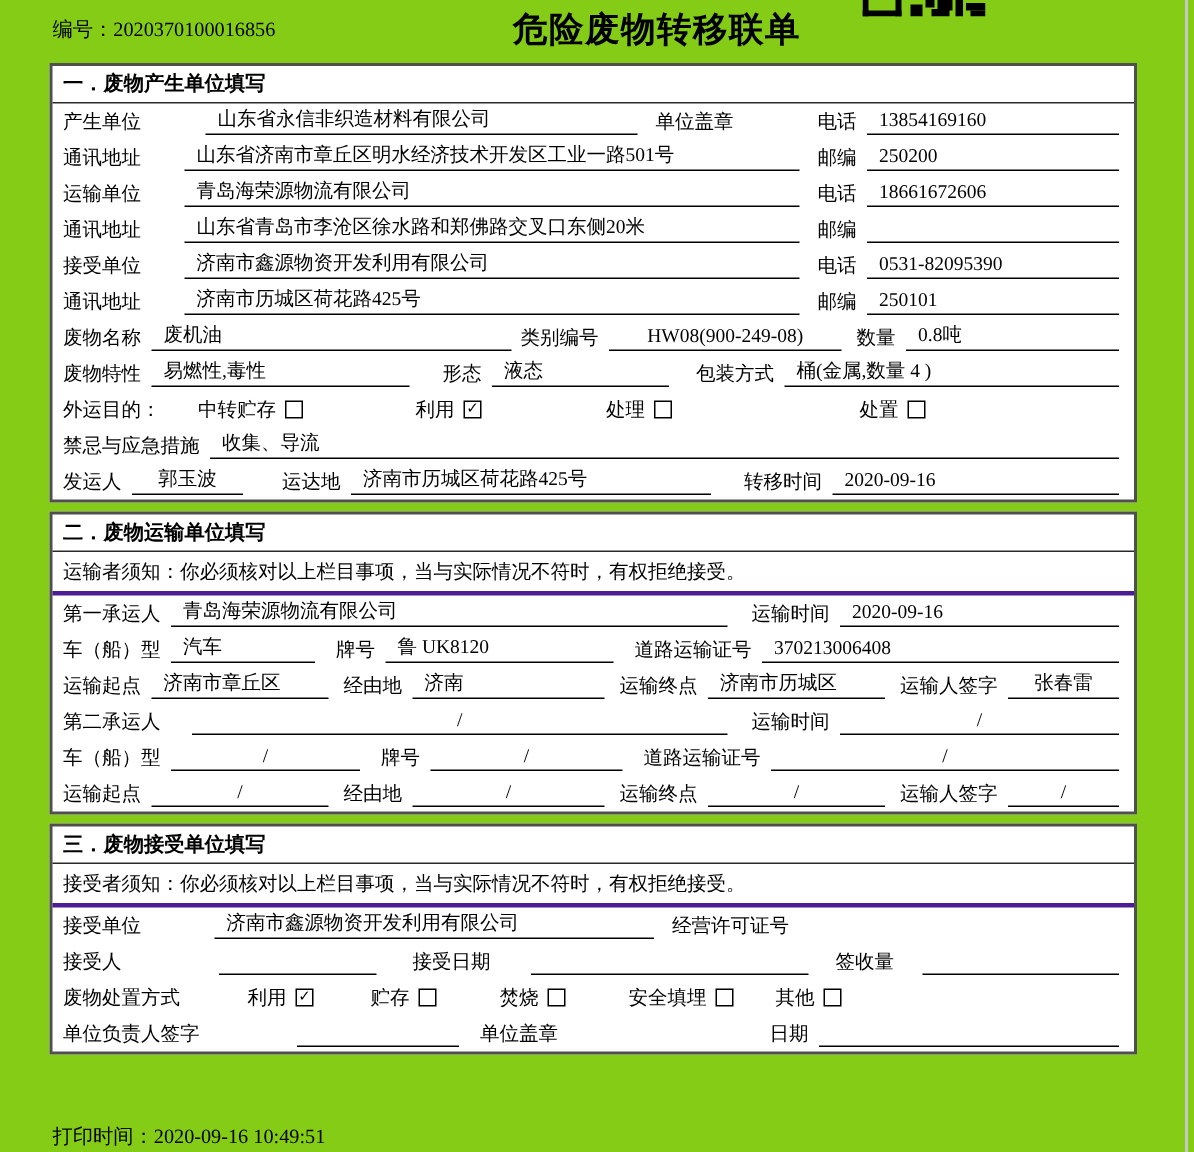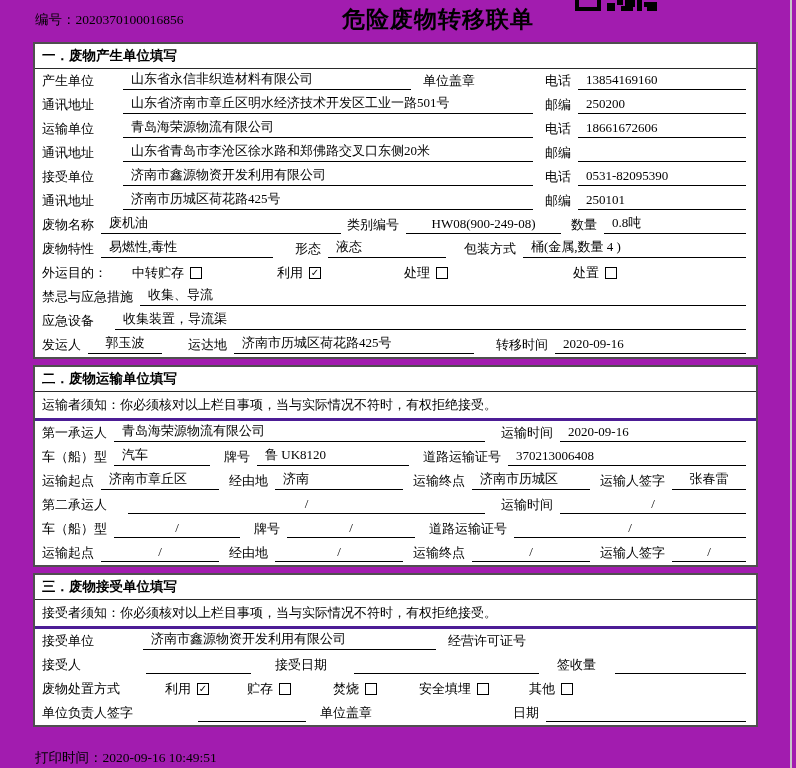--- a/index.html
+++ b/index.html
@@ -1,16 +1,16 @@
 <!DOCTYPE html>
 <html><head>
 <meta charset="utf-8">
 <style>
   html,body{margin:0;padding:0;background:#fff;}
-  .page{position:relative;width:796px;height:768px;background:#a21caf;overflow:hidden;
+  .page{position:relative;width:796px;height:768px;background:#84cc16;overflow:hidden;
         font-family:"Liberation Serif","DejaVu Serif",serif;color:#000;font-size:13px;}
   .edge-line{position:absolute;right:4px;top:0;bottom:0;width:2px;background:#c6c6c6;}
   .serial{position:absolute;left:35px;top:11px;font-size:13.5px;white-space:nowrap;}
   .doc-title{position:absolute;left:342px;top:4px;font-size:23px;font-weight:bold;letter-spacing:1px;white-space:nowrap;}
   .qr{position:absolute;left:575px;top:0;}
   .form{position:absolute;left:33px;top:42px;width:725px;}
   .box{border:2px solid #4f4f4f;margin-bottom:6px;box-sizing:border-box;background:#fff;}
   .box-header{height:24px;line-height:23px;font-weight:bold;font-size:13.5px;padding-left:7px;
               border-bottom:1px solid #2a2a2a;}
   .note{height:26px;line-height:25px;padding-left:7px;border-bottom:3px solid #4c1d95;}
@@ -50,21 +50,21 @@
     <rect x="72" y="7" width="10" height="4" fill="#000"></rect>
   </svg>
 
   <div class="form">
 
     <div class="box">
       <div class="box-header">一．废物产生单位填写</div>
 
       <div class="row">
         <span class="lbl">产生单位</span>
-        <span class="val" style="width:288px;margin-left:22px">山东省永信非织造材料有限公司</span>
+        <span class="val" style="width:288px;margin-left:36px">山东省永信非织造材料有限公司</span>
         <span class="lbl" style="margin-left:12px">单位盖章</span>
         <span class="spacer"></span>
         <span class="lbl">电话</span>
         <span class="val" style="width:168px">13854169160</span>
       </div>
 
       <div class="row">
         <span class="lbl">通讯地址</span>
         <span class="val grow" style="margin-left:22px">山东省济南市章丘区明水经济技术开发区工业一路501号</span>
         <span class="lbl" style="margin-left:12px">邮编</span>
@@ -136,24 +136,20 @@
           <span class="cbx"></span>
         </span>
       </div>
 
 
       <div class="row">
         <span class="lbl">禁忌与应急措施</span>
         <span class="val grow">收集、导流</span>
       </div>
 
-      <div class="row">
-        <span class="lbl">应急设备</span>
-        <span class="val grow" style="margin-left:14px">收集装置，导流渠</span>
-      </div>
 
       <div class="row">
         <span class="lbl">发运人</span>
         <span class="val ctr" style="width:74px">郭玉波</span>
         <span class="lbl" style="margin-left:26px">运达地</span>
         <span class="val" style="width:240px">济南市历城区荷花路425号</span>
         <span class="lbl" style="margin-left:22px">转移时间</span>
         <span class="val grow">2020-09-16</span>
       </div>
     </div>
@@ -247,21 +243,21 @@
           <span class="cbx"></span>
         </span>
         <span class="opt" style="margin-left:42px">
           <span>焚烧</span>
           <span class="cbx"></span>
         </span>
         <span class="opt" style="margin-left:42px">
           <span>安全填埋</span>
           <span class="cbx"></span>
         </span>
-        <span class="opt" style="margin-left:40px">
+        <span class="opt" style="margin-left:28px">
           <span>其他</span>
           <span class="cbx"></span>
         </span>
       </div>
 
       <div class="row">
         <span class="lbl">单位负责人签字</span>
         <span class="val" style="width:108px;margin-left:58px"></span>
         <span class="lbl" style="margin-left:14px">单位盖章</span>
         <span class="spacer"></span>

